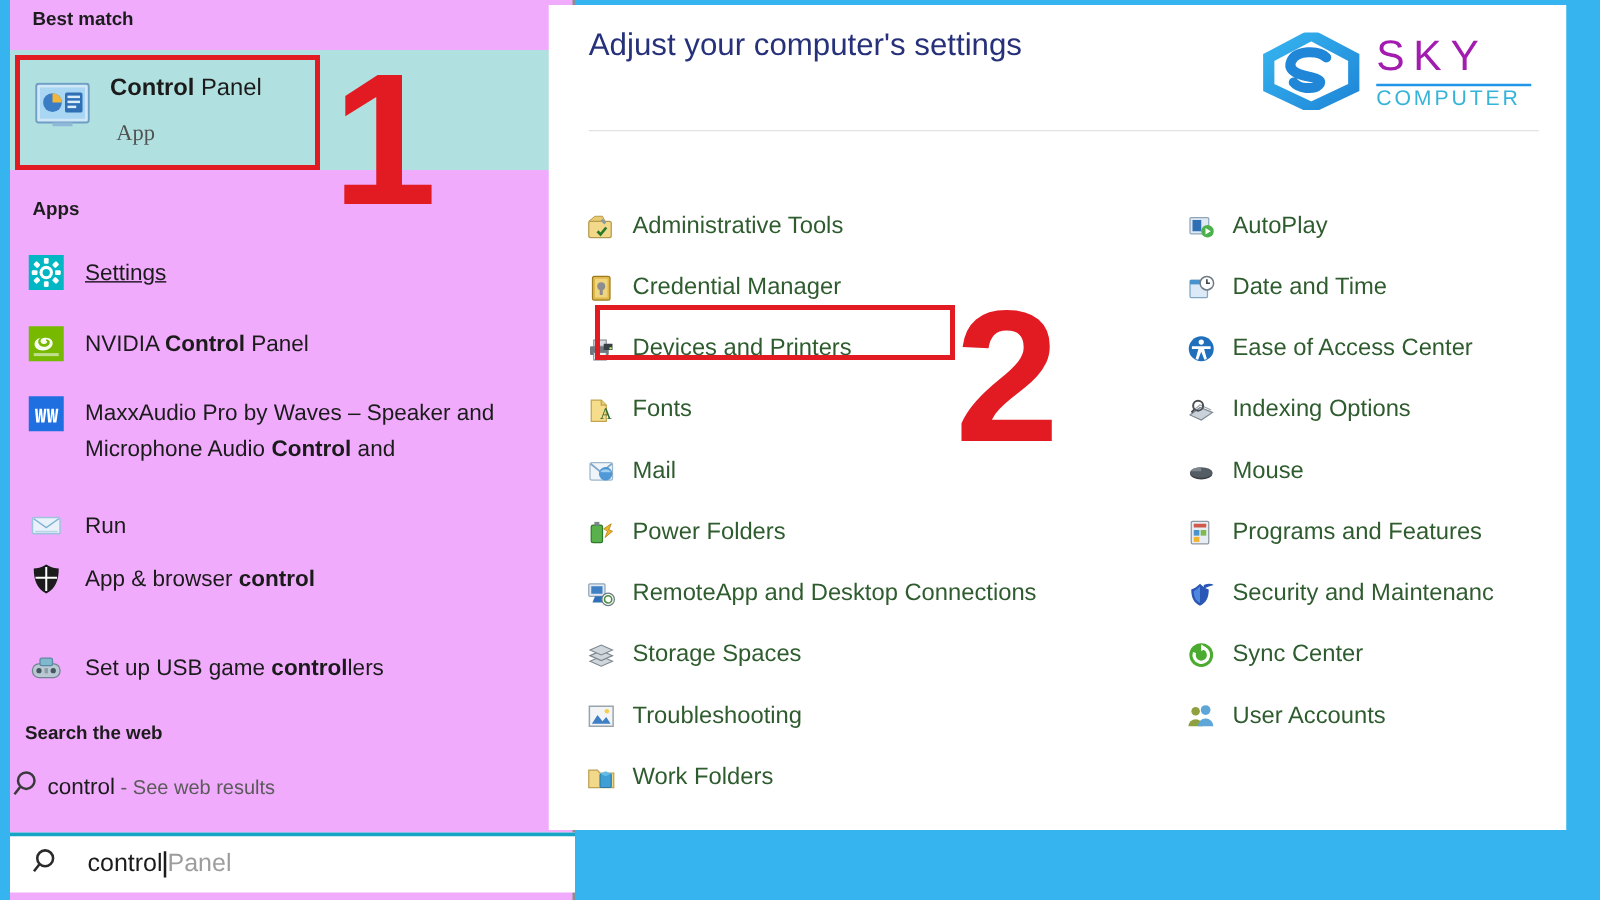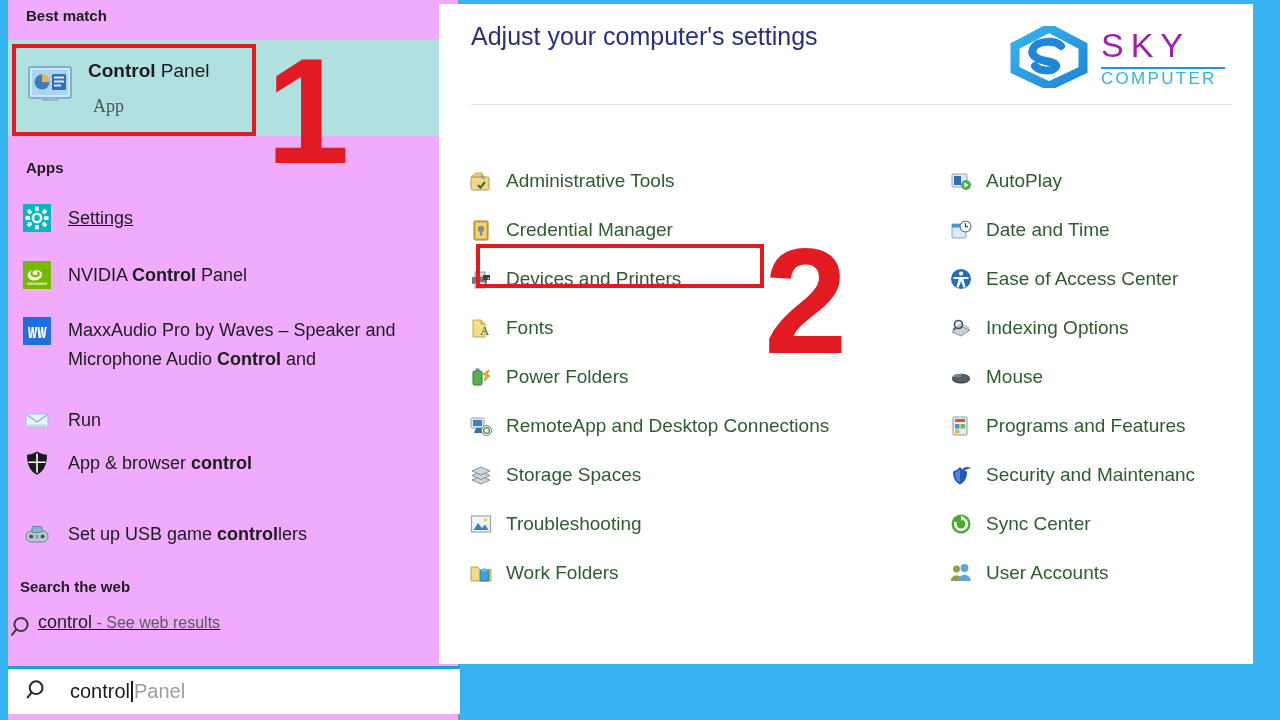--- a/index.html
+++ b/index.html
@@ -75,21 +75,21 @@
     color: #1b1b1b;
     line-height: 30px;
     max-width: 380px;
   }
   .app-row .app-label.two-line { line-height: 29px; }
   .app-row .app-label b { font-weight: bold; }
 
   
   #web-row {
     position: absolute; left: 0; top: 612px;
-    width: 452px; display:flex; align-items:flex-start;text-decoration:underline;
+    width: 452px; display:flex; align-items:center;
   }
   #web-row .app-label { color:#1b1b1b; font-size:18px; }
   #web-row .app-label .muted { color:#5a5a5a; font-size:16px;}
 
   
   #search-box {
     position: absolute;
     left: 8px; top: 666px;
     width: 452px; height: 48px;
     background: #ffffff;
@@ -394,20 +394,31 @@
         <span class="cp-icon">
           <svg viewBox="0 0 24 24" width="24" height="24">
             <path d="M4 4 h8 l4 4 v13 H4 Z" fill="#f5dd8c" stroke="#c2a44f" stroke-width="1"></path>
             <path d="M12 4 v4 h4" fill="#e7cc71" stroke="#c2a44f" stroke-width="1"></path>
             <text x="11" y="19" font-family="Liberation Serif, serif" font-size="13" fill="#2f6b2f">A</text>
           </svg>
         </span>
         <span class="cp-label">Fonts</span>
       </div>
 
+      <div class="cp-item">
+        <span class="cp-icon">
+          <svg viewBox="0 0 24 24" width="24" height="24">
+            <rect x="3" y="5" width="18" height="14" rx="1.5" fill="#eef4fa" stroke="#9db6cc" stroke-width="1"></rect>
+            <path d="M3.5 6 L12 13 L20.5 6" fill="none" stroke="#7ea6c6" stroke-width="1.3"></path>
+            <circle cx="15.5" cy="14" r="5.4" fill="#3f8fd1" opacity="0.9"></circle>
+            <path d="M11 12.8 a5.4 5.4 0 0 1 9 0" fill="#b5ddf5" opacity="0.8"></path>
+          </svg>
+        </span>
+        <span class="cp-label">Mail</span>
+      </div>
 
       <div class="cp-item">
         <span class="cp-icon">
           <svg viewBox="0 0 24 24" width="24" height="24">
             <rect x="4" y="6" width="9" height="14" rx="1.5" fill="#59b14c" stroke="#2f7a2a" stroke-width="1"></rect>
             <rect x="6.5" y="3.5" width="4" height="3" fill="#7d858c"></rect>
             <path d="M14 9 l6 -4 -2 5 3 1 -6 5 2 -5z" fill="#f0b32b" stroke="#b8851a" stroke-width="0.7"></path>
           </svg>
         </span>
         <span class="cp-label">Power Folders</span>

